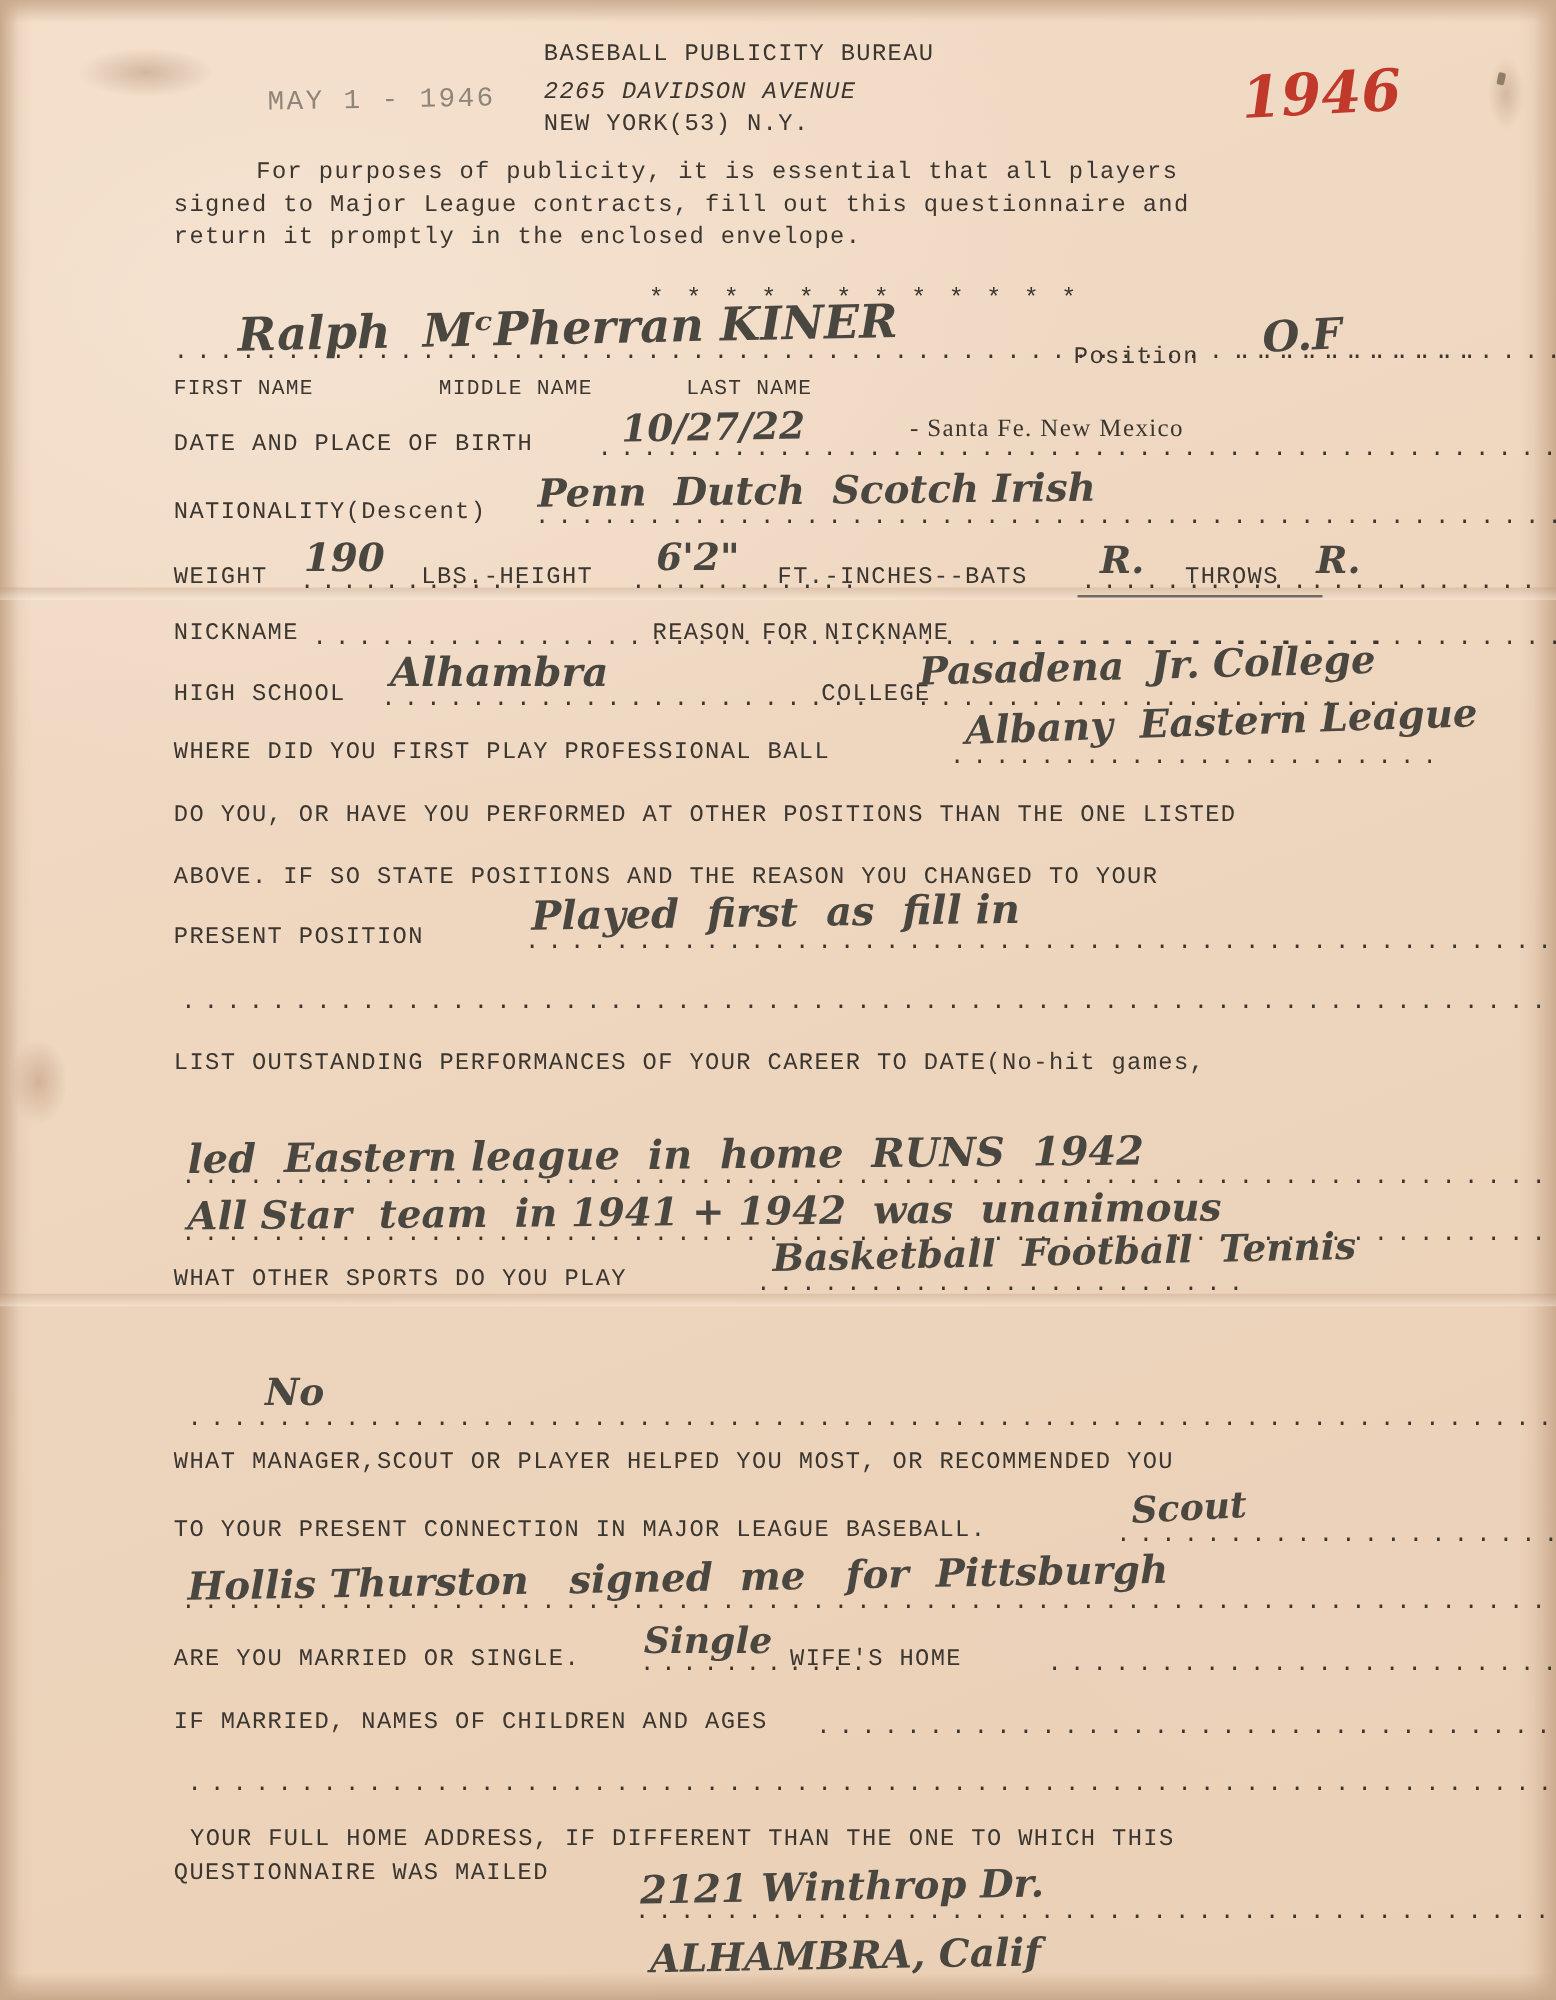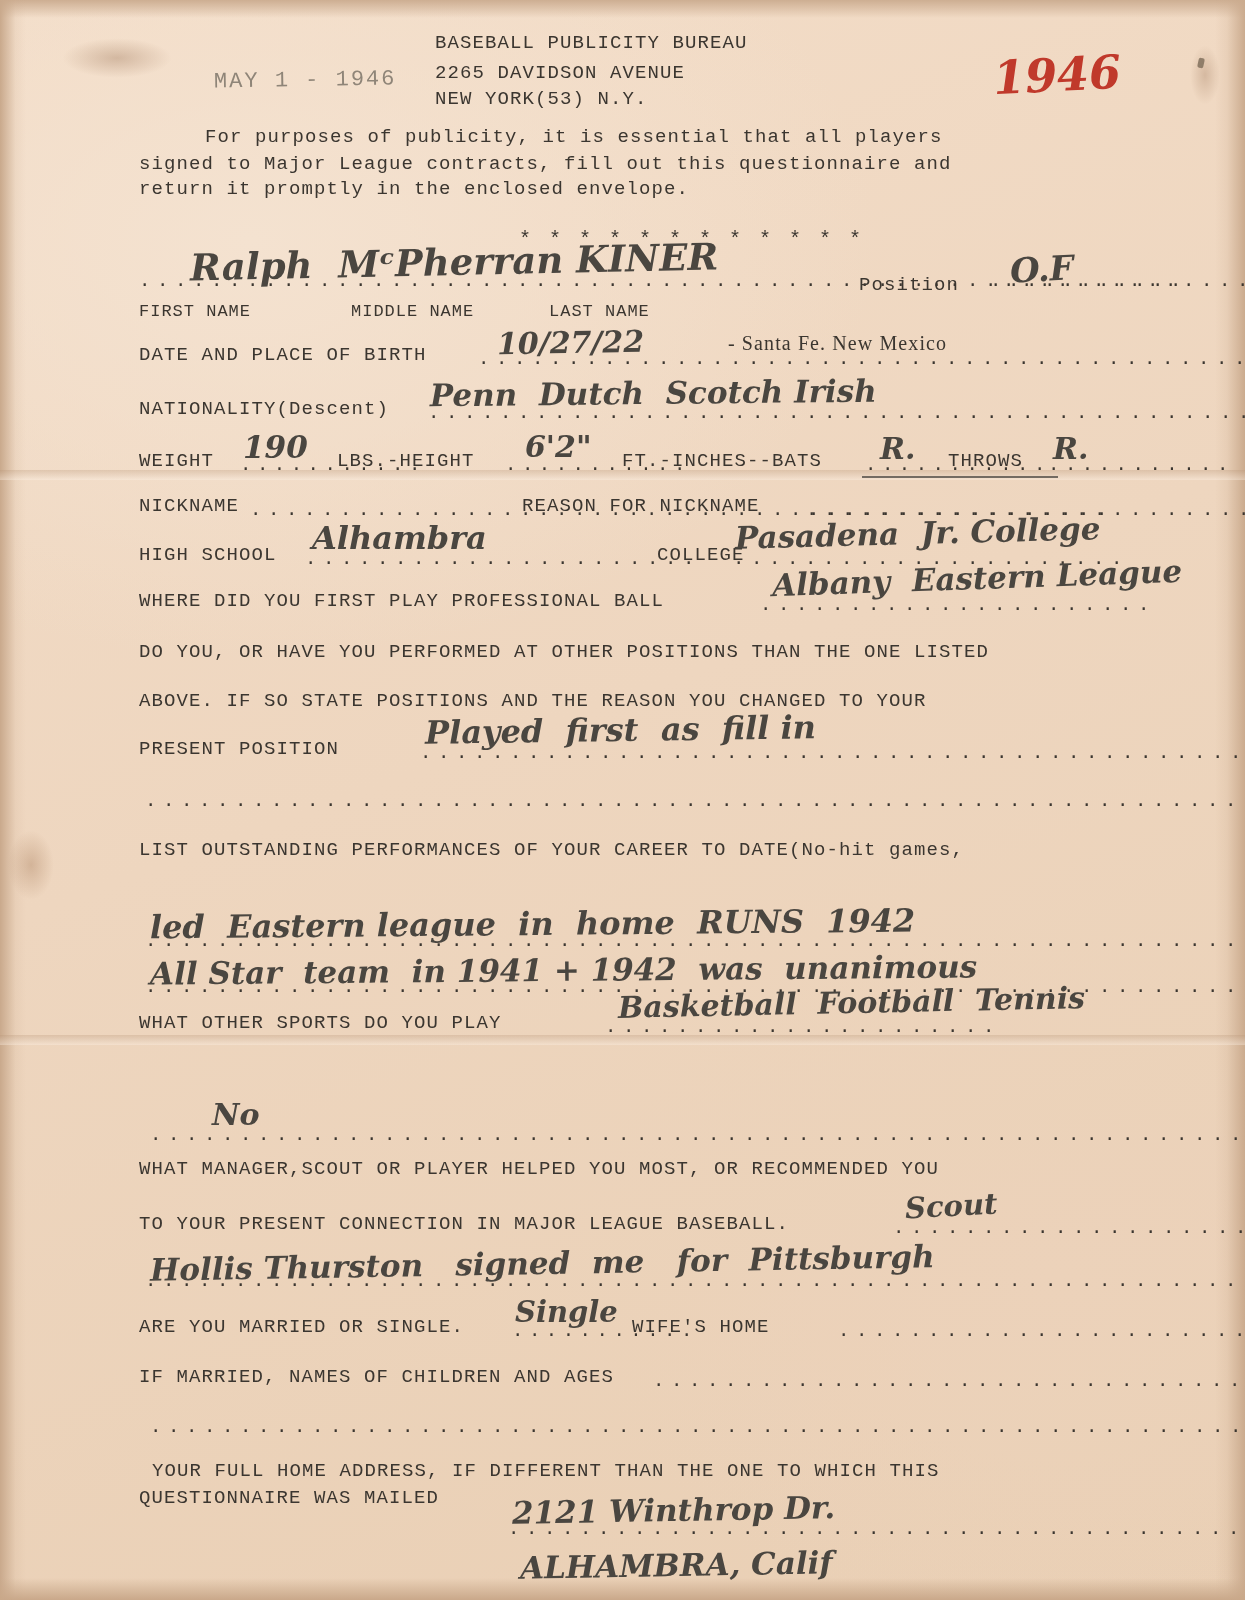--- a/index.html
+++ b/index.html
@@ -132,21 +132,21 @@
   <div class="stain" style="left:62px; top:38px; width:110px; height:40px; background:radial-gradient(ellipse at center, rgba(150,110,80,0.35), rgba(150,110,80,0) 70%);"></div>
   <div class="stain" style="left:8px; top:830px; width:46px; height:70px; background:radial-gradient(ellipse at center, rgba(160,115,80,0.35), rgba(160,115,80,0) 70%);"></div>
   <div class="stain" style="left:1190px; top:45px; width:30px; height:60px; background:radial-gradient(ellipse at center, rgba(150,110,80,0.30), rgba(150,110,80,0) 70%);"></div>
   <div class="pin" style="left:1198px; top:58px;"></div>
 
   <div class="stampdate" style="left:214px; top:68px; transform:rotate(-1deg);">MAY 1 - 1946</div>
 
   <div class="redyear" style="left:993px; top:48px; transform:rotate(-3deg);">1946</div>
 
   <div class="typed" style="left:435px; top:34px;">BASEBALL PUBLICITY BUREAU</div>
-  <div class="typed" style="left:435px; top:64px;">2265 DAVIDSON AVENUE</div>
+  <div class="typed" style="left:435px; top:64px;font-style:italic;">2265 DAVIDSON AVENUE</div>
   <div class="typed" style="left:435px; top:90px;">NEW YORK(53) N.Y.</div>
 
   <div class="typed" style="left:139px; top:155px;">signed to Major League contracts, fill out this questionnaire and</div>
   <div class="typed" style="left:205px; top:128px;">For purposes of publicity, it is essential that all players</div>
   <div class="typed" style="left:139px; top:180px;">return it promptly in the enclosed envelope.</div>
 
   <div class="stars" style="left:519px; top:228px;">* * * * * * * * * * * *</div>
 
   <div class="typed" style="left:139px; top:272px; letter-spacing:6.6px;">...................................................................</div>
   <div class="typed" style="left:859px; top:276px;">Position</div>

